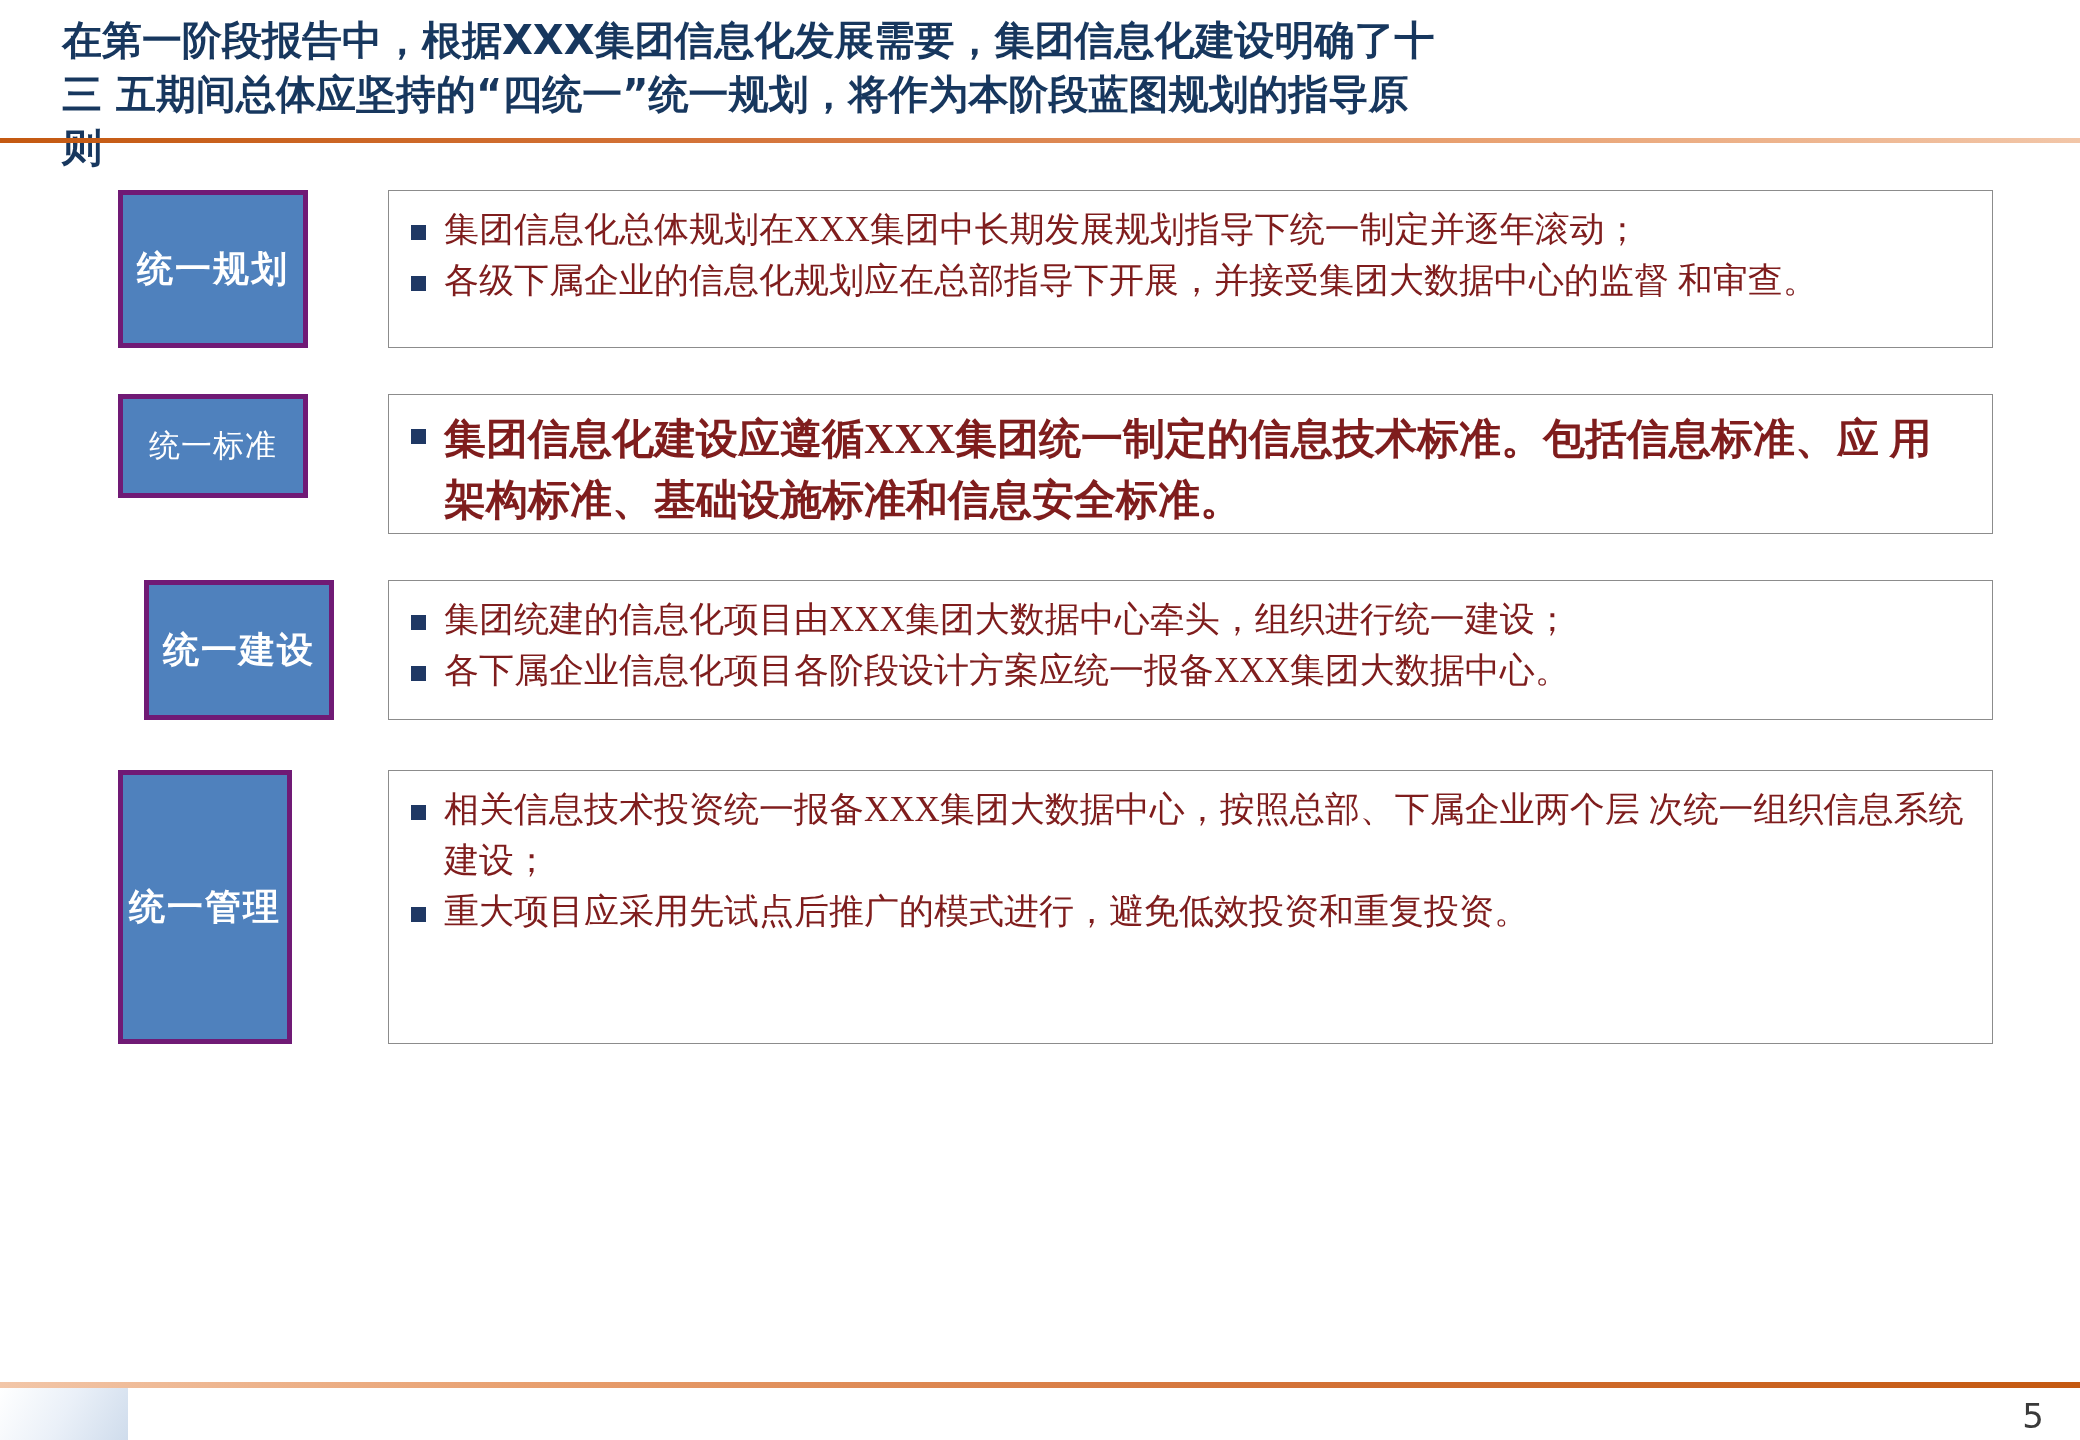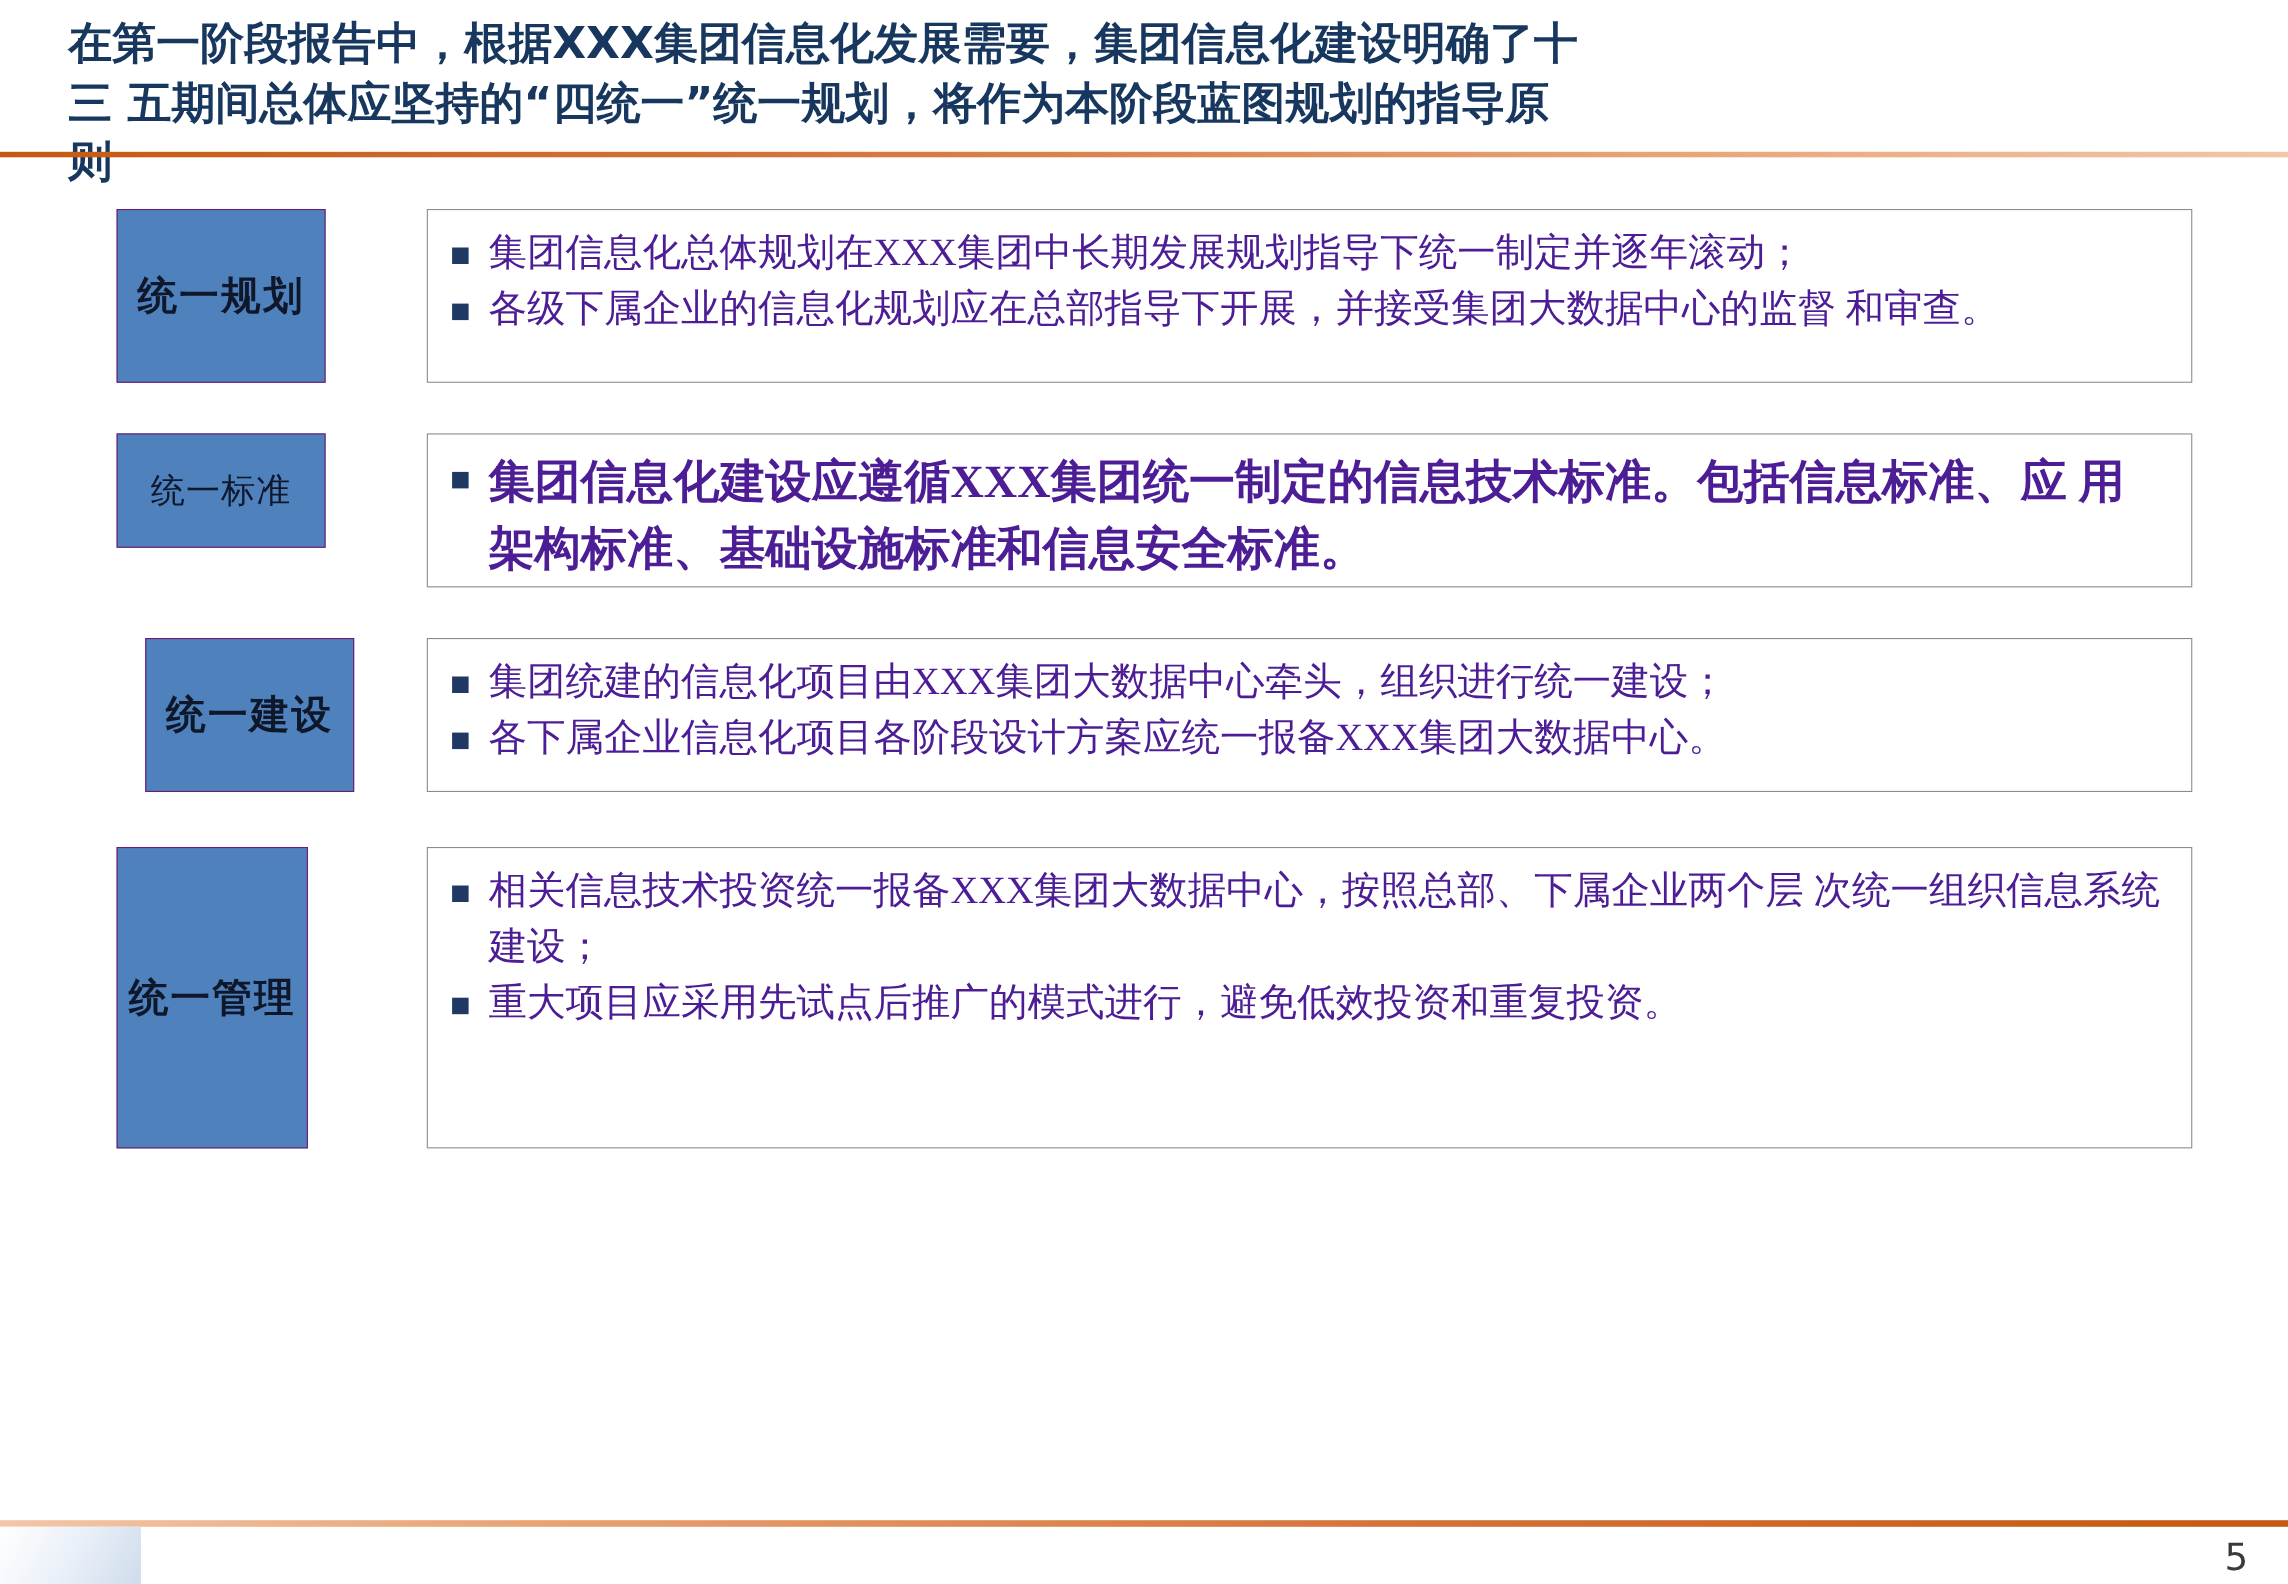--- a/index.html
+++ b/index.html
@@ -45,25 +45,25 @@
     top: 190px;
     width: 2080px;
   }
   .row {
     position: absolute;
     left: 0;
     width: 2080px;
   }
   .tag {
     position: absolute;
-    left: 106px;
+    left: 118px;
     box-sizing: border-box;
     background: #4f81bd;
-    border: 1px solid #701a75;
-    color: #0f172a;
+    border: 5px solid #701a75;
+    color: #ffffff;
     display: flex;
     align-items: center;
     justify-content: center;
     font-family: "DejaVu Sans", "Liberation Sans", sans-serif;
     letter-spacing: 2px;
   }
   .tag.bold { font-weight: bold; font-size: 36px; }
   .tag.plain { font-weight: normal; font-size: 31px; letter-spacing: 1px; }
 
   .panel {
@@ -73,21 +73,21 @@
     box-sizing: border-box;
     background: #ffffff;
     border: 1px solid #8c8c8c;
     padding: 14px 26px 14px 22px;
   }
   .bullet-line {
     display: flex;
     align-items: flex-start;
     font-size: 35px;
     line-height: 1.45;
-    color: #4c1d95;
+    color: #7f1d1d;
   }
   .bullet-line .sq {
     flex: 0 0 auto;
     width: 15px;
     height: 15px;
     background: #1f3864;
     margin-top: 20px;
     margin-right: 18px;
   }
   .bullet-line .txt {

